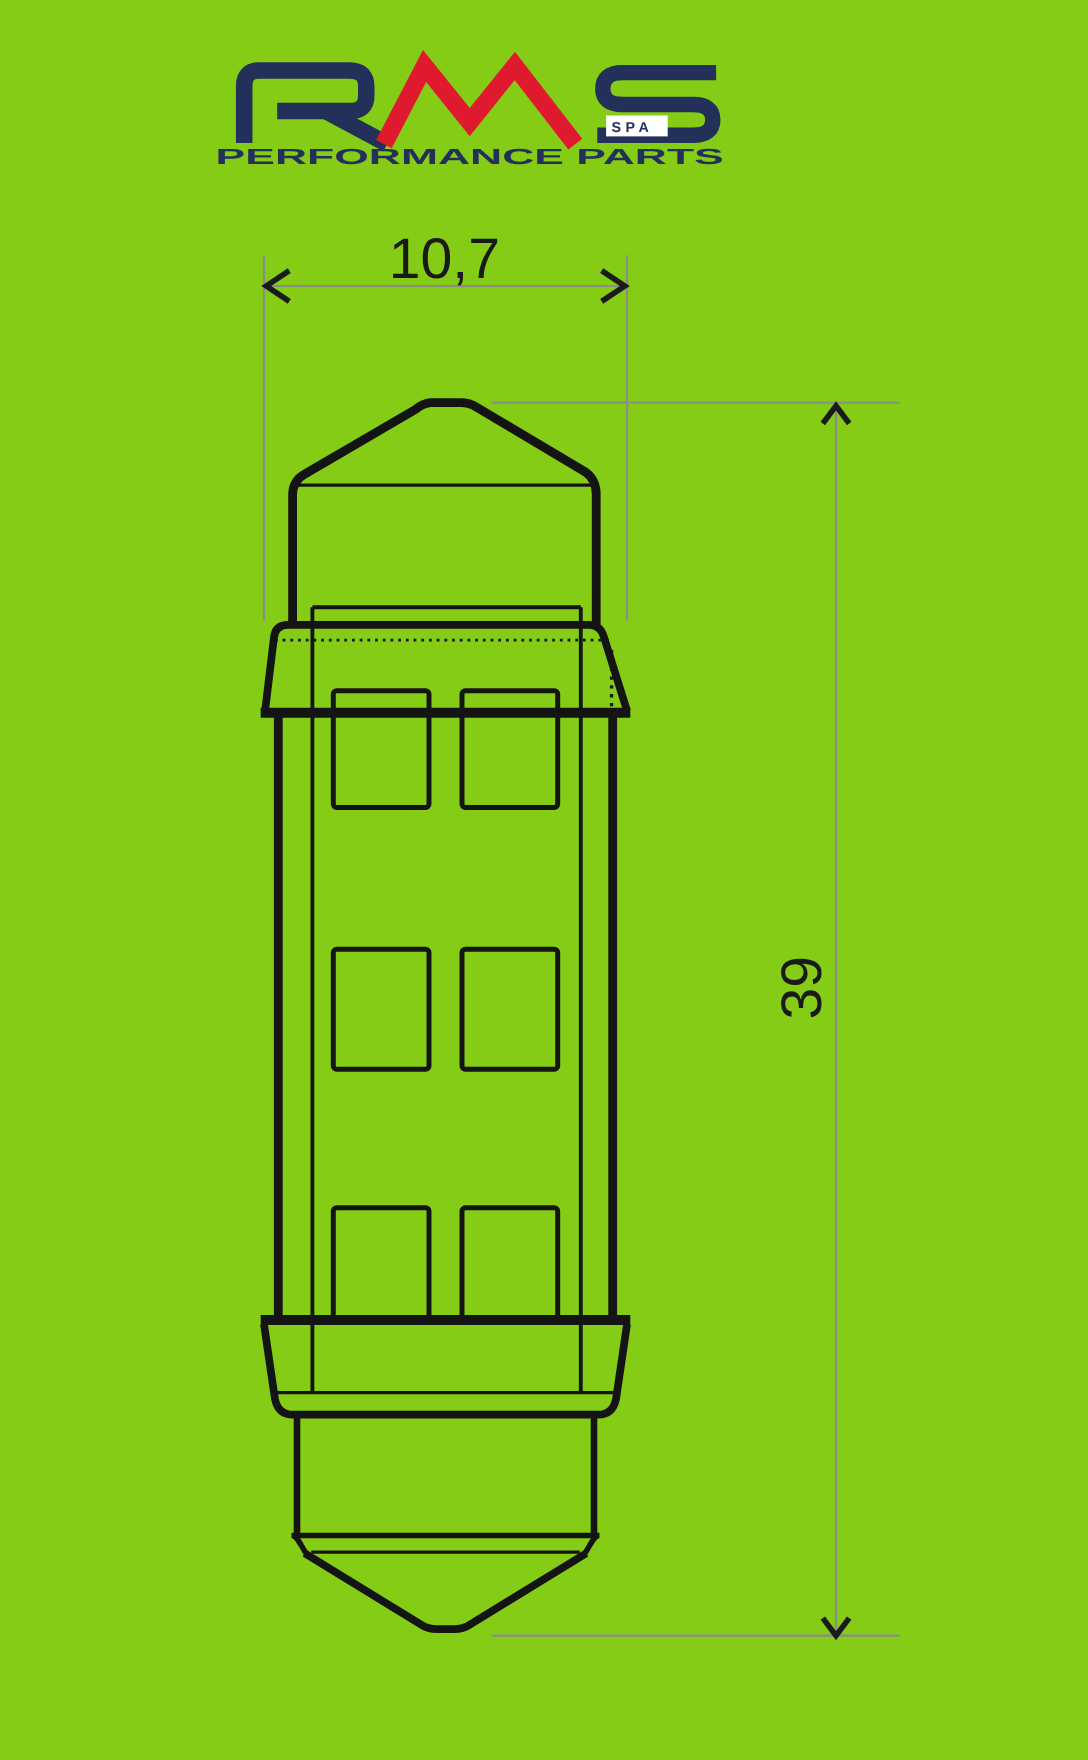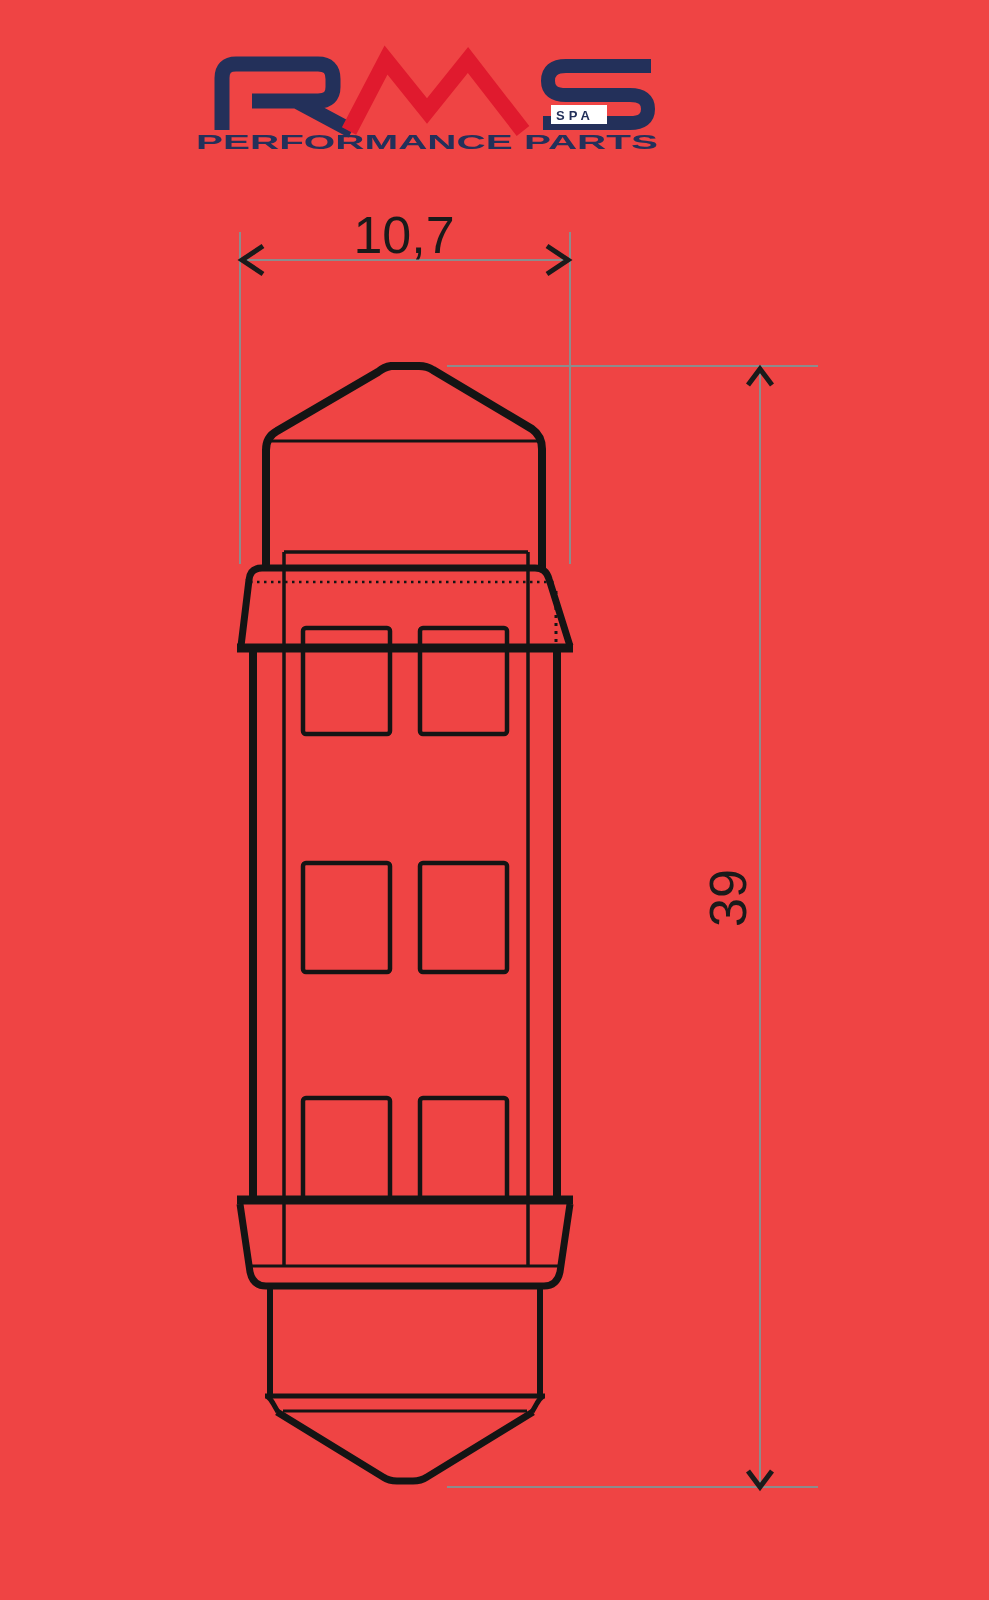--- a/index.html
+++ b/index.html
@@ -1,17 +1,17 @@
 <!DOCTYPE html>
 <html><head>
 <meta charset="utf-8">
 <style>
   html,body{margin:0;padding:0;}
   body{background:#ffffff;font-family:"Liberation Sans", sans-serif;}
-  .canvas{position:relative;width:989px;height:1600px;background:#ef4444;overflow:hidden;}
+  .canvas{position:relative;width:989px;height:1600px;background:#84cc16;overflow:hidden;}
   svg{display:block;}
   .dim-label{font-family:"Liberation Sans", sans-serif;font-size:52px;fill:#1a1a1a;}
   .spa-label{font-family:"Liberation Sans", sans-serif;font-size:13px;font-weight:bold;letter-spacing:4px;}
   .tagline{font-family:"Liberation Sans", sans-serif;font-size:20px;font-weight:600;}
 </style>
 </head>
 <body>
 
 <div class="canvas">
   <svg width="989" height="1600" viewBox="0 0 989 1600">

